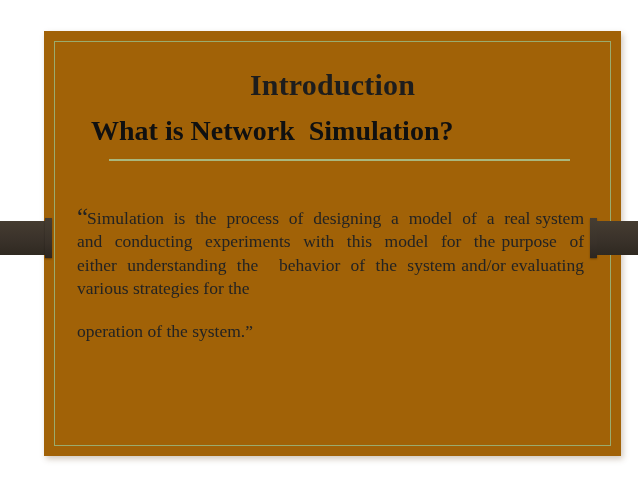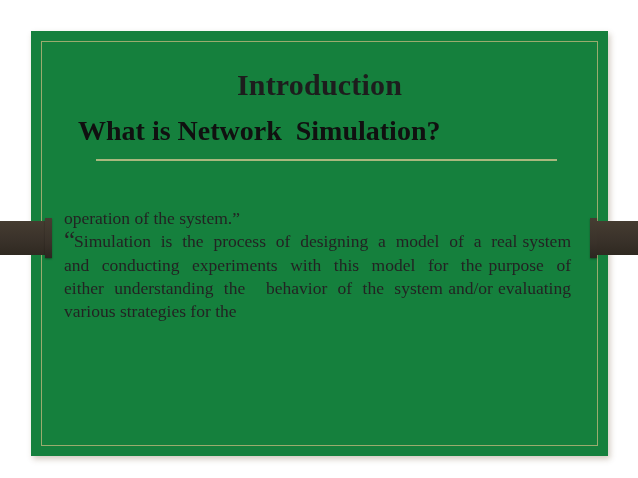--- a/index.html
+++ b/index.html
@@ -24,23 +24,23 @@
         #ecc489 48%,
         #f2d199 66%,
         #f0cd94 82%,
         #f1d098 100%);
     overflow:hidden;
   }
 
   
   #slide {
     position:absolute;
-    left:31px; top:31px;
+    left:44px; top:31px;
     width:577px; height:425px;
-    background:#15803d;
+    background:#a16207;
     box-shadow:2px 3px 6px rgba(90,60,25,0.28);
   }
   #slide-inner-border {
     position:absolute;
     left:10px; top:10px; right:10px; bottom:10px;
     border:1px solid #9aab6e;
     pointer-events:none;
   }
 
   
@@ -128,23 +128,23 @@
 
     <div id="content">
 
       <div id="page-title">Introduction</div>
 
       <div id="subtitle">What is Network  Simulation?</div>
 
       <div id="divider"></div>
 
       <div id="body-block">
+        <p class="body-para"><span class="openquote">“</span><span>Simulation  is  the  process  of  designing  a  model  of  a  real system  and  conducting  experiments  with  this  model  for  the purpose  of  either  understanding  the    behavior  of  the  system and/or evaluating various strategies for the</span></p>
+
         <p class="body-para last">operation of the system.”</p>
-
-        <p class="body-para"><span class="openquote">“</span><span>Simulation  is  the  process  of  designing  a  model  of  a  real system  and  conducting  experiments  with  this  model  for  the purpose  of  either  understanding  the    behavior  of  the  system and/or evaluating various strategies for the</span></p>
       </div>
 
     </div>
   </div>
 
   <div class="ribbon" id="ribbon-left">
     <div class="ribbon-body"></div>
     <div class="ribbon-cap"></div>
   </div>
 

